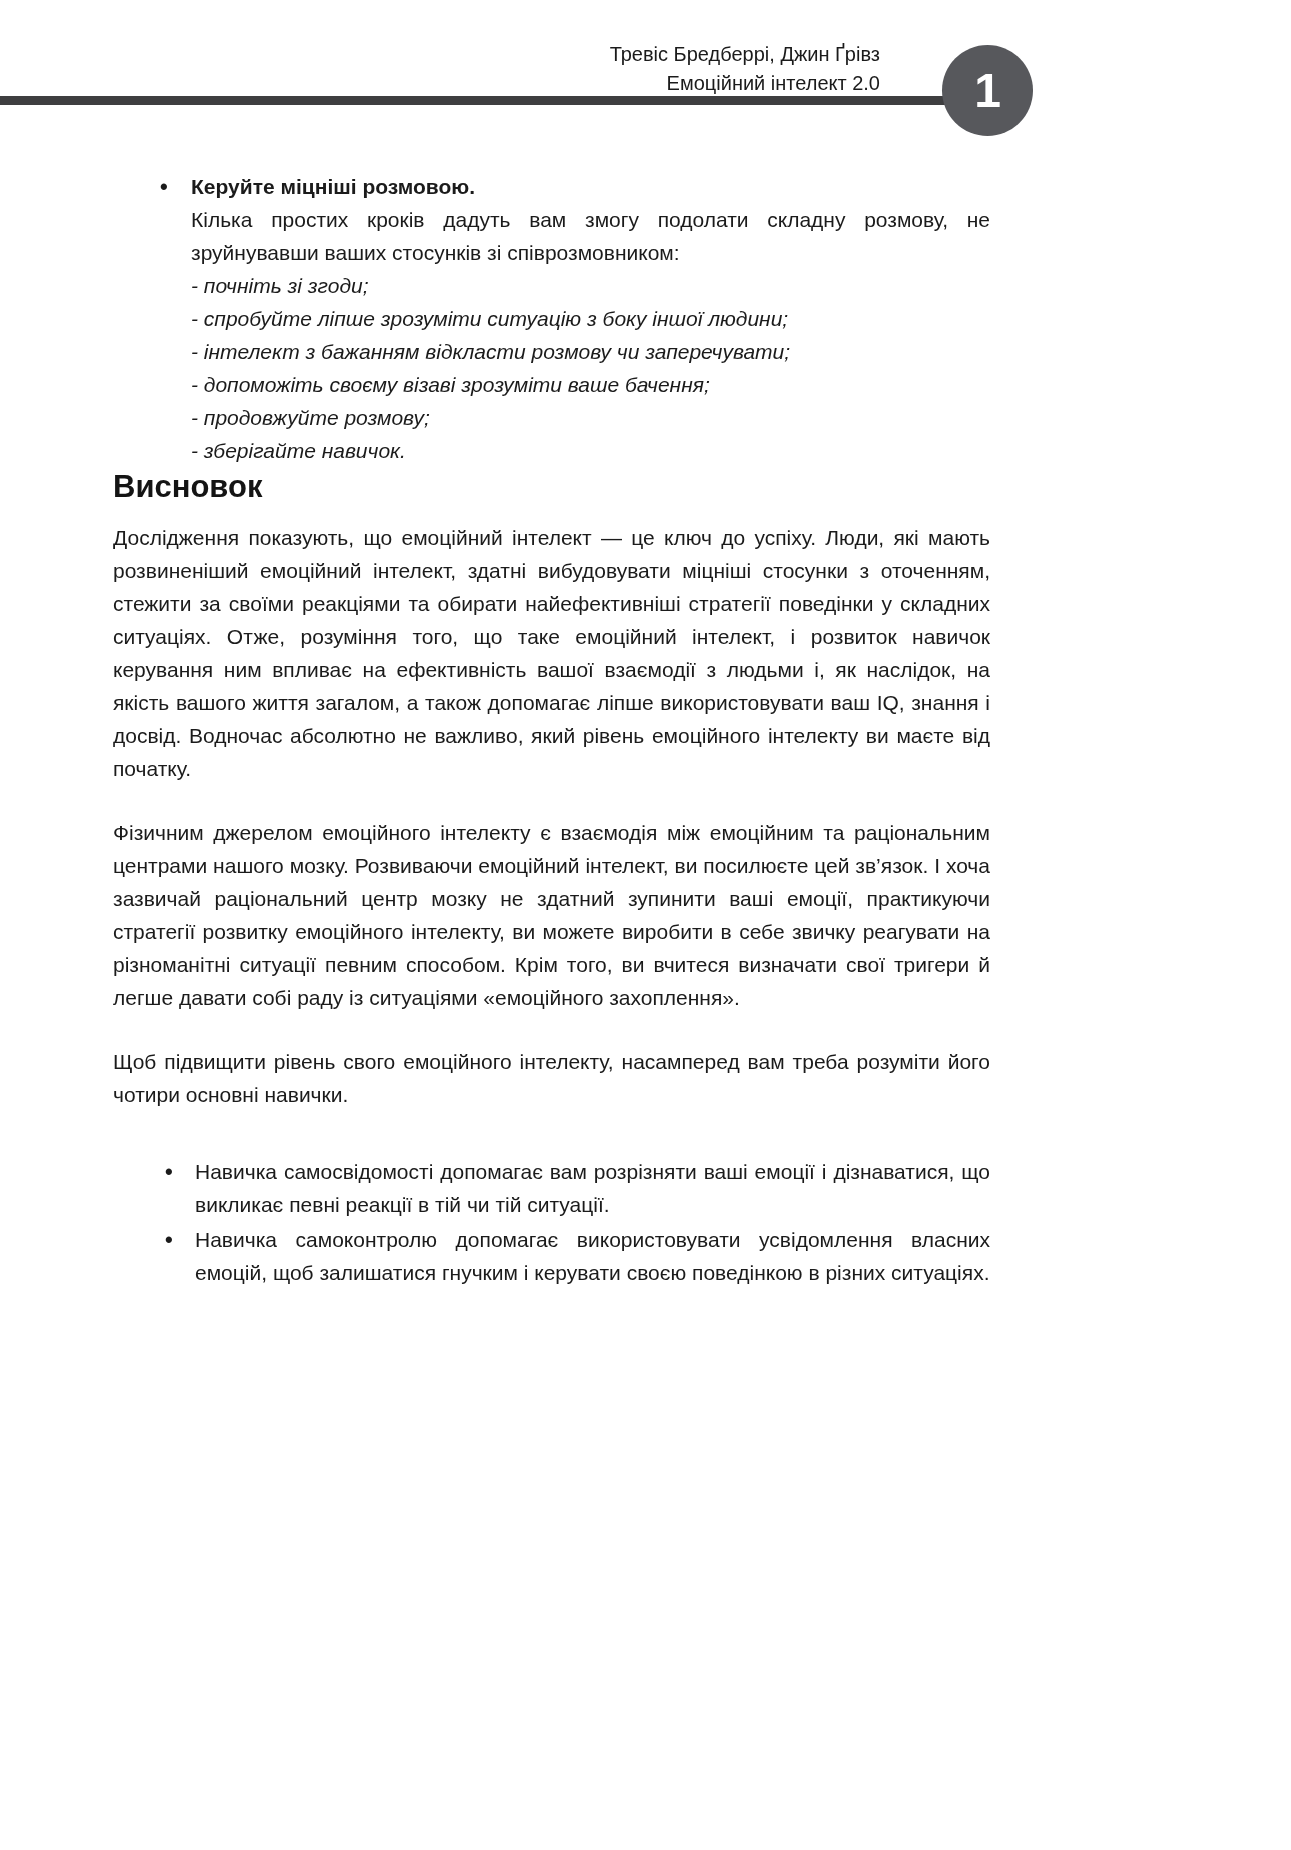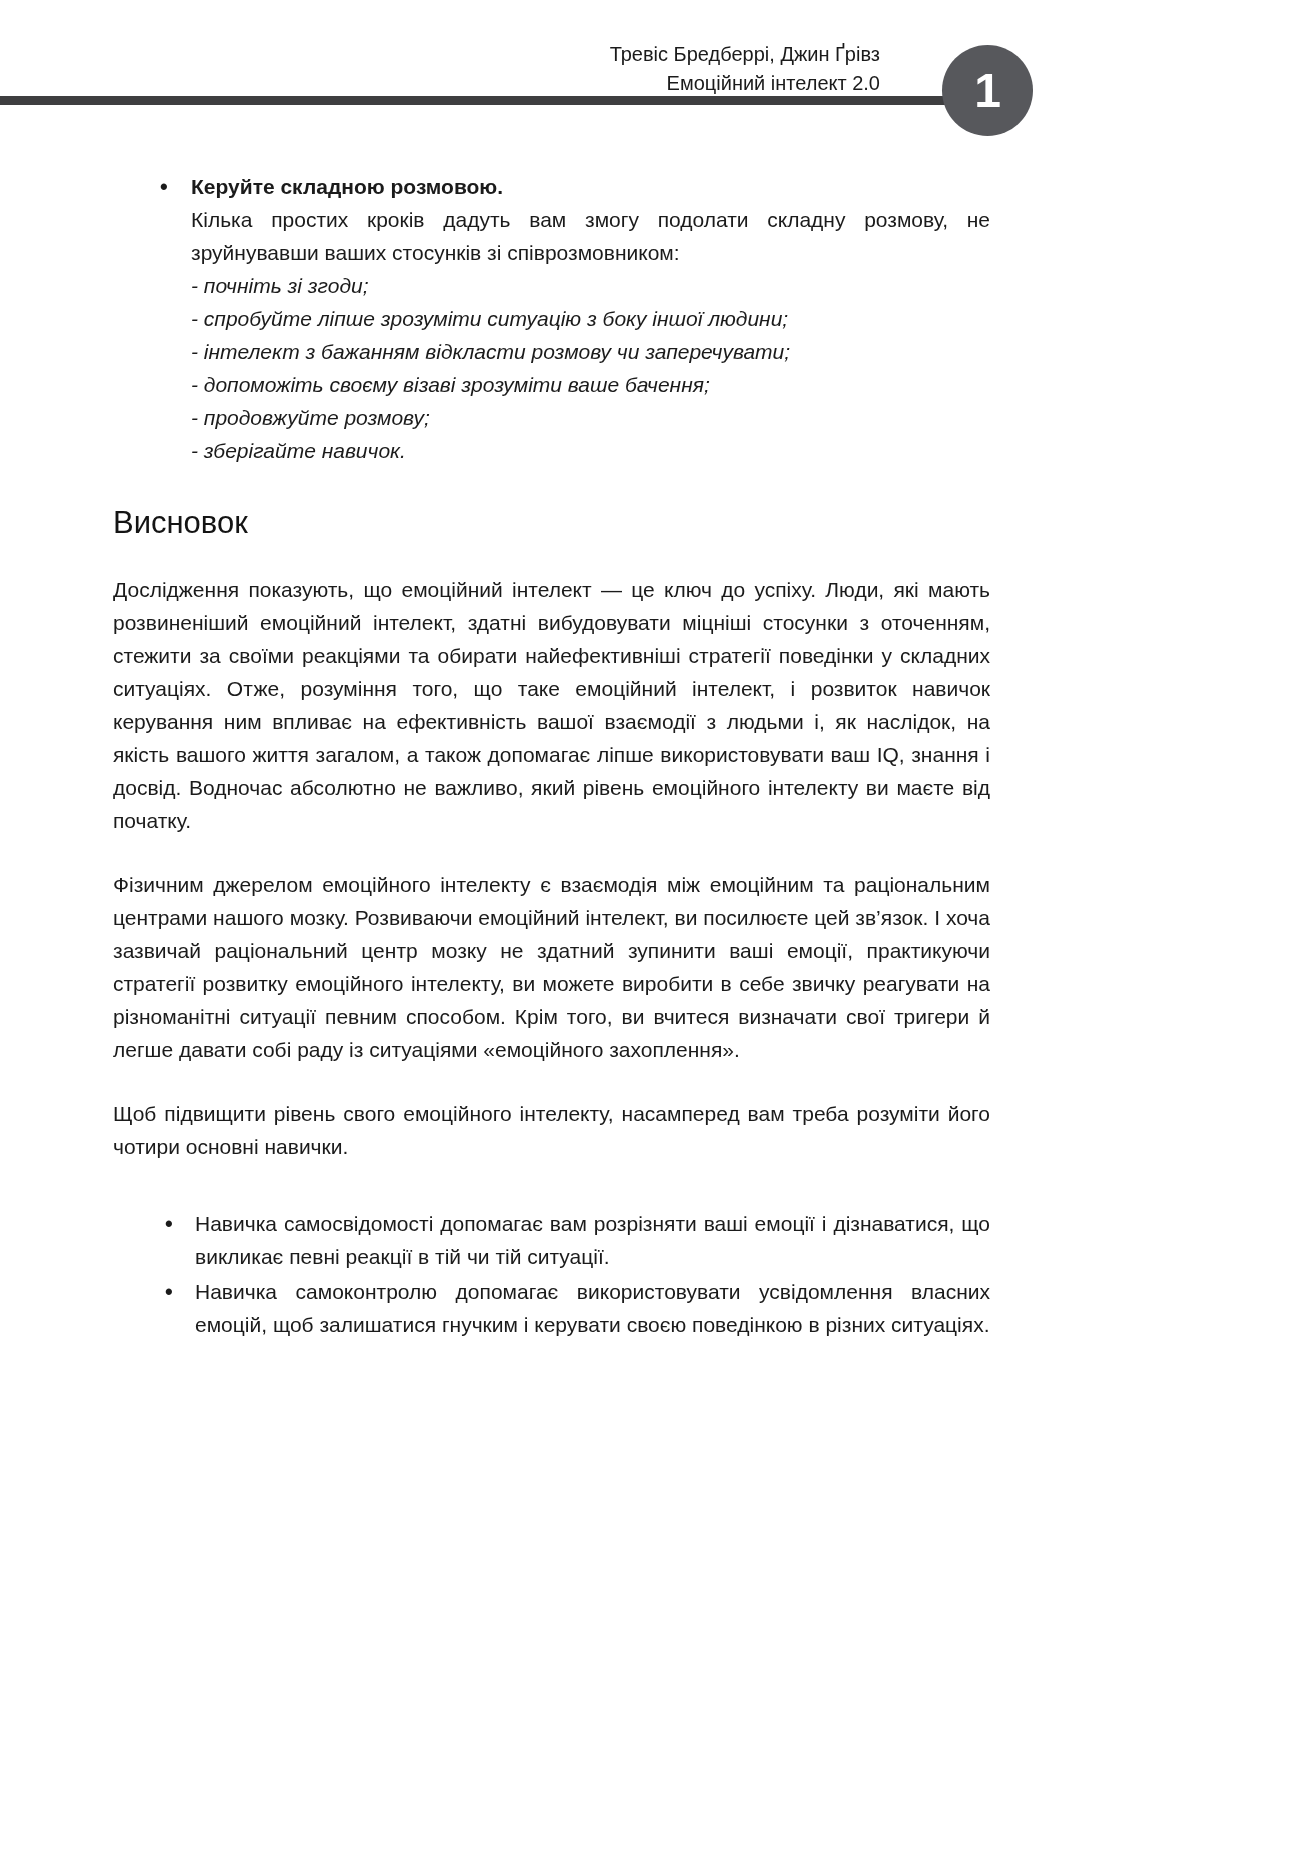--- a/index.html
+++ b/index.html
@@ -79,32 +79,31 @@
   }
   .bullet-intro {
     text-align: justify;
   }
   .dash-item {
     text-align: left;
     font-style: italic;
   }
 
   .section-heading {
-    margin-top: 36px;
     font-size: 31px;
     line-height: 40px;
-    font-weight: normal;
+    font-weight: bold;
     color: #141414;
   }
 
   .para {
     margin-top: 31px;
     text-align: justify;
   }
-  .para.first-after-heading { margin-top: 30px; }
+  .para.first-after-heading { margin-top: 14px; }
 
   .skill-list {
     margin-top: 44px;
   }
   .skill-item {
     position: relative;
     padding-left: 82px;
     margin-top: 2px;
   }
   .skill-item .bullet-marker {
@@ -149,21 +148,21 @@
   <div class="header-rule"></div>
 
   <div class="chapter-badge">
     <span>1</span>
   </div>
 
   <main class="content">
 
     <div class="lead-bullet">
       <span class="bullet-marker">•</span>
-      <p class="bullet-title">Керуйте складною розмовою.</p>
+      <p class="bullet-title">Керуйте міцніші розмовою.</p>
       <p class="bullet-intro">Кілька простих кроків дадуть вам змогу подолати складну розмову, не зруйнувавши ваших стосунків зі співрозмовником:</p>
       <div class="dash-list">
         <div class="dash-item">- почніть зі згоди;</div>
         <div class="dash-item">- спробуйте ліпше зрозуміти ситуацію з боку іншої людини;</div>
         <div class="dash-item">- інтелект з бажанням відкласти розмову чи заперечувати;</div>
         <div class="dash-item">- допоможіть своєму візаві зрозуміти ваше бачення;</div>
         <div class="dash-item">- продовжуйте розмову;</div>
         <div class="dash-item">- зберігайте навичок.</div>
       </div>
     </div>

